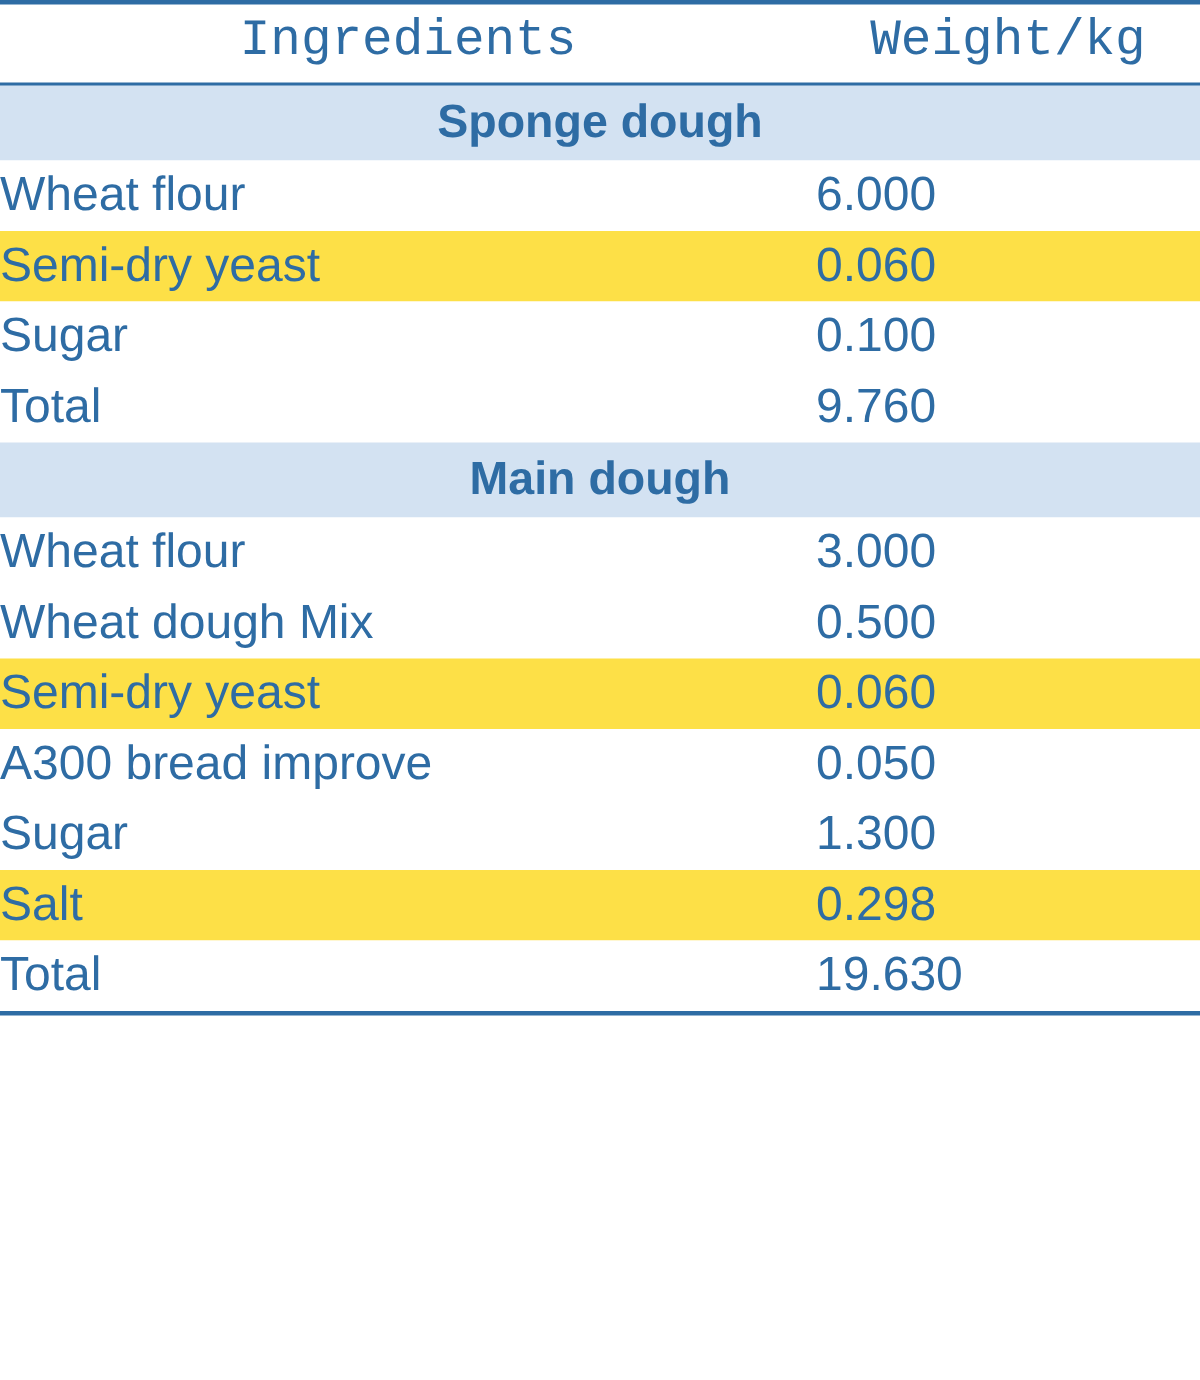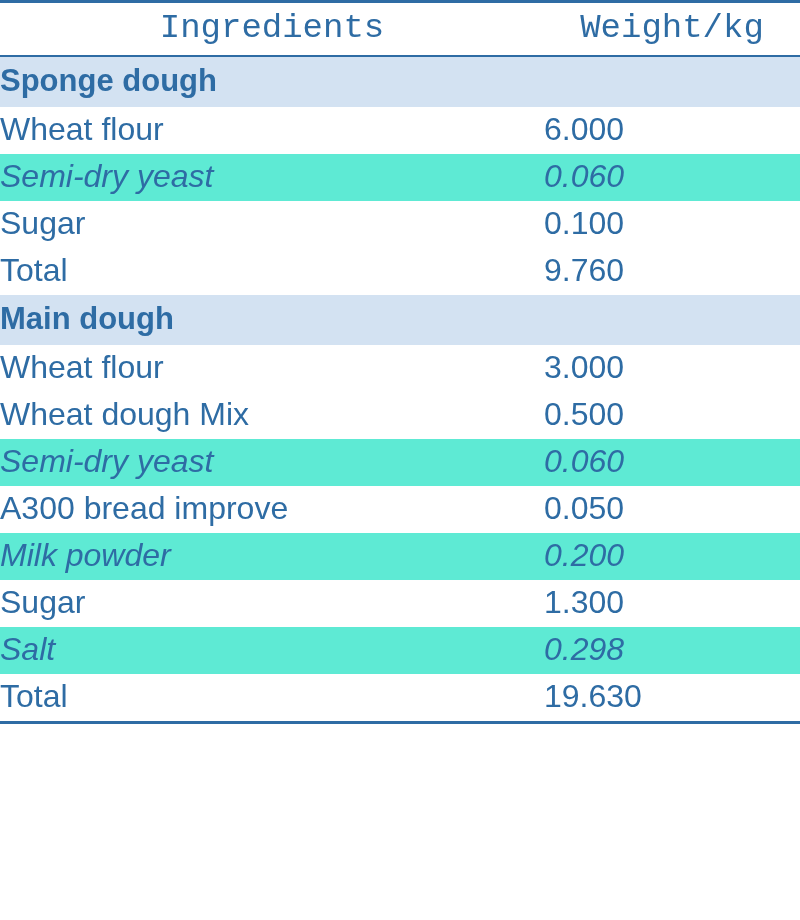--- a/index.html
+++ b/index.html
@@ -38,32 +38,32 @@
     padding: 6px 0 8px 0;
     text-align: center;
     font-weight: normal;
     font-family: Liberation Mono, monospace;
   }
   tr.section-row td {
     background: #d3e2f2;
     font-size: 31px;
     font-weight: bold;
     color: #2e6ca4;
+    text-align: center;
     padding: 6px 0 8px 0;
   }
   tr.data-row td {
     font-size: 32px;
     color: #2e6ca4;
     text-align: left;
     padding: 4px 0 6px 0;
     font-weight: normal;
   }
   tr.data-row.shaded td {
-    background: #5eead4;
-    font-style: italic;
+    background: #fde047;
   }
   tr.data-row.plain td {
     background: #ffffff;
   }
   tr.last-row td {
     border-bottom: 3px solid #2e6ca4;
   }
   td.cell-ingredient {
     padding-right: 6px;
   }
@@ -120,24 +120,20 @@
         <td class="cell-weight">0.500</td>
       </tr>
       <tr class="data-row shaded">
         <td class="cell-ingredient">Semi-dry yeast</td>
         <td class="cell-weight">0.060</td>
       </tr>
       <tr class="data-row plain">
         <td class="cell-ingredient">A300 bread improve</td>
         <td class="cell-weight">0.050</td>
       </tr>
-      <tr class="data-row shaded">
-        <td class="cell-ingredient">Milk powder</td>
-        <td class="cell-weight">0.200</td>
-      </tr>
       <tr class="data-row plain">
         <td class="cell-ingredient">Sugar</td>
         <td class="cell-weight">1.300</td>
       </tr>
       <tr class="data-row shaded">
         <td class="cell-ingredient">Salt</td>
         <td class="cell-weight">0.298</td>
       </tr>
       <tr class="data-row plain last-row">
         <td class="cell-ingredient">Total</td>

